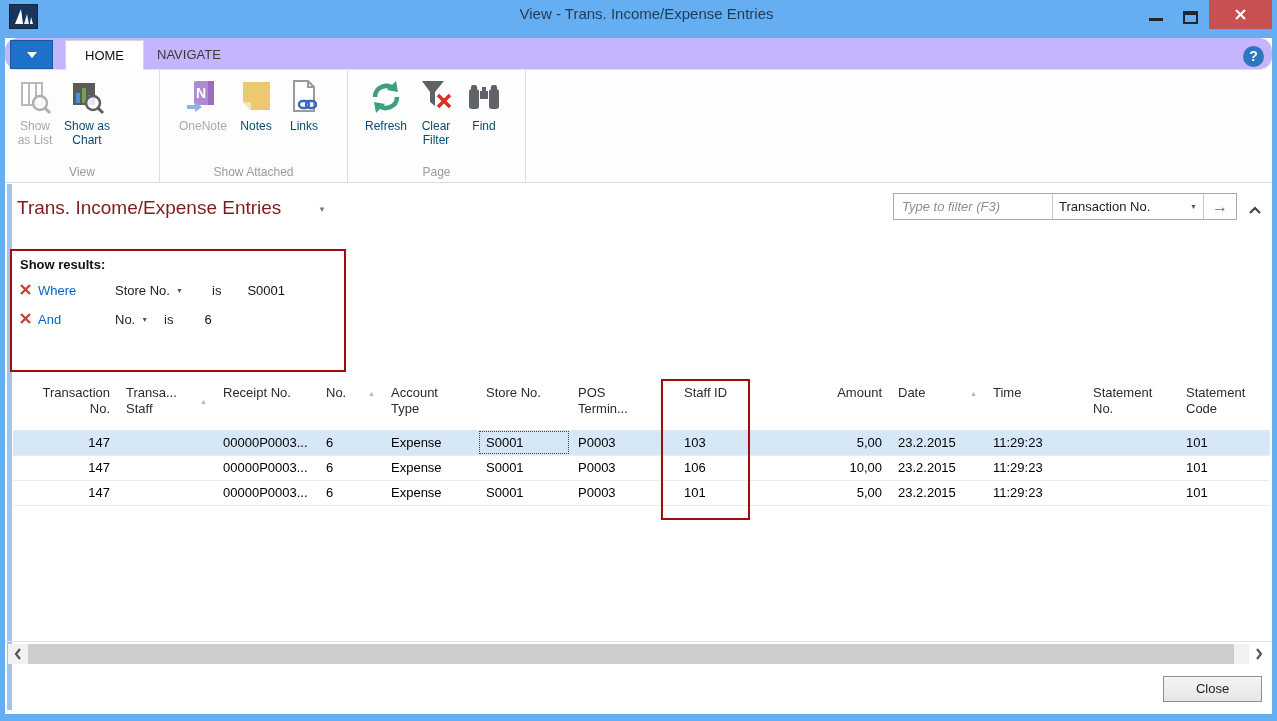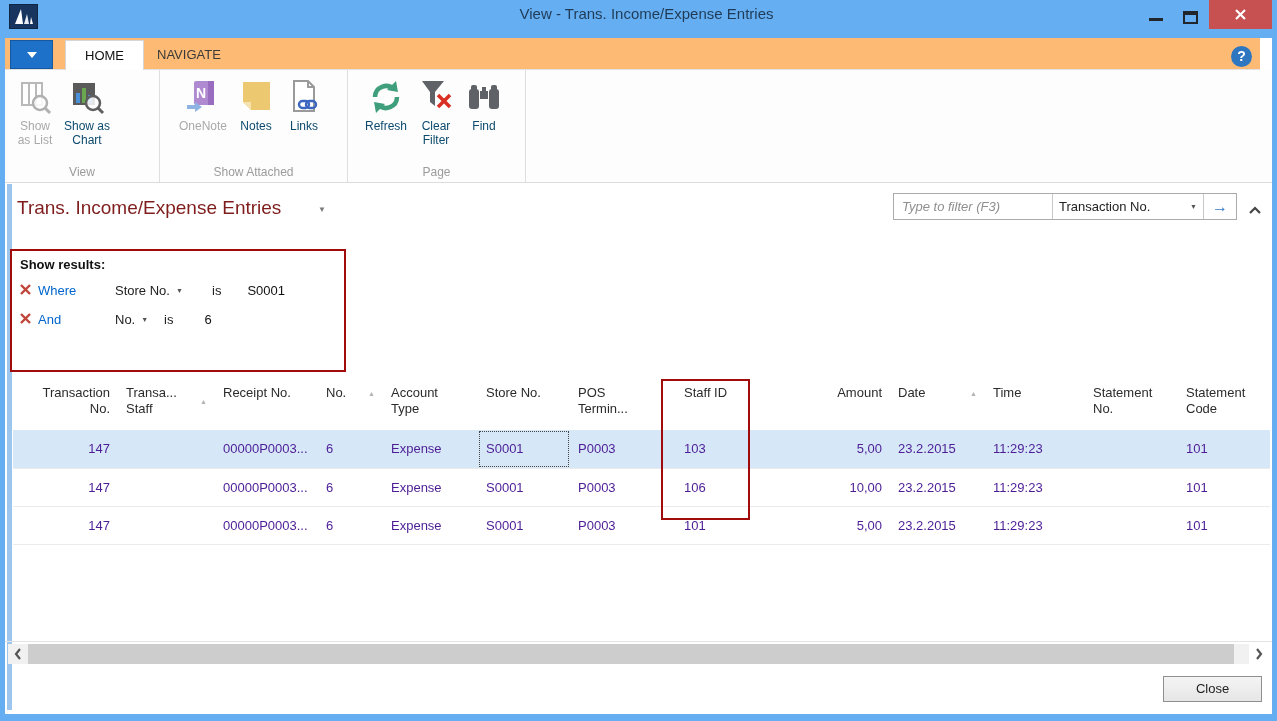--- a/index.html
+++ b/index.html
@@ -15,21 +15,21 @@
   .app-logo { position:absolute; left:9px; top:4px; width:29px; height:25px; background:#17355e; border:1px solid #0e2747; display:flex; align-items:center; justify-content:center; }
   .title-text { position:absolute; left:0; top:5px; width:100%; text-align:center; font-size:15px; color:#1f3b57;padding-left:16px; }
   .win-btn { position:absolute; top:0; display:flex; align-items:center; justify-content:center; cursor:default; }
   .btn-min { left:1144px; top:10px; width:24px; height:18px; }
   .btn-min .dash { width:14px; height:3px; background:#20262c; }
   .btn-max { left:1178px; top:7px; width:24px; height:20px; }
   .btn-max .box { width:15px; height:13px; border:2px solid #20262c; border-top-width:4px; background:transparent; }
   .btn-close { left:1209px; top:0; width:63px; height:29px; background:#c75050; }
 
   
-  .tabstrip { position:absolute; left:5px; top:38px; right:17px; height:32px; background:#fdba74; border-bottom:1px solid #e2e2e2; }
+  .tabstrip { position:absolute; left:5px; top:38px; right:5px; height:32px; background:#c4b5fd; border-bottom:1px solid #e2e2e2;border-radius:13px; }
   .appmenu-btn { position:absolute; left:5px; top:2px; width:43px; height:29px; background:#1d71c8; border:1px solid #15589e; display:flex; align-items:center; justify-content:center; }
   .appmenu-btn .tri { width:0; height:0; border-left:5px solid transparent; border-right:5px solid transparent; border-top:6px solid #ffffff; }
   .tab { position:absolute; top:2px; height:30px; line-height:29px; padding:0 19px; font-size:13px; color:#3a3a3a; }
   .tab.active { left:60px; background:#ffffff; border:1px solid #d6d6d6; border-bottom:none; color:#111; }
   .tab.inactive { left:133px; }
   .help-btn { position:absolute; right:8px; top:8px; width:21px; height:21px; border-radius:50%; background:#2e77c0; color:#fff; font-size:14px; font-weight:bold; text-align:center; line-height:21px; }
 
   
   .ribbon { position:absolute; left:5px; top:70px; right:5px; height:113px; background:#fdfdfd; border-bottom:1px solid #dcdcdc; }
   .rgroup { position:absolute; top:0; height:112px; border-right:1px solid #dedede; }
@@ -68,21 +68,21 @@
   .fp-val1 { margin-left:26px; color:#111; }
   .fp-add { display:flex; align-items:center; height:29px; font-size:13px; color:#1e1e1e; }
   .fp-add .plus { margin-right:6px; }
   .w-field1 { width:88px; }
   .w-field2 { width:40px; }
 
   
   .grid-wrap { position:absolute; left:13px; top:381px; width:1257px; }
   table.grid { border-collapse:collapse; table-layout:fixed; width:1257px; font-size:13px; }
   table.grid th { font-weight:normal; color:#2b2b2b; vertical-align:top; padding:4px 8px 2px 8px; height:49px; text-align:left; }
-  table.grid td { padding:0 8px; height:38px; border-bottom:1px solid #ebebeb; color:#4c1d95; white-space:nowrap; overflow:hidden; }
+  table.grid td { padding:0 8px; height:25px; border-bottom:1px solid #ebebeb; color:#000000; white-space:nowrap; overflow:hidden; }
   table.grid .al-r { text-align:right; }
   table.grid .pad-big { padding-left:21px; }
   tr.selected td { background:#d6e8f8; }
   td.focus-cell { background:#e9f3fc; outline:1px dotted #444; outline-offset:-2px; }
   .hcell { display:flex; }
   .hcell .htext { flex:1; line-height:16px; }
   .hcell.hr .htext { text-align:right; }
   .sort-ico { font-size:7px; color:#b3b3b3; align-self:center; margin-left:2px; }
   .c0{width:105px}.c1{width:97px}.c2{width:103px}.c3{width:65px}.c4{width:95px}.c5{width:92px}
   .c6{width:93px}.c7{width:85px}.c8{width:142px}.c9{width:95px}.c10{width:100px}.c11{width:93px}.c12{width:92px}

